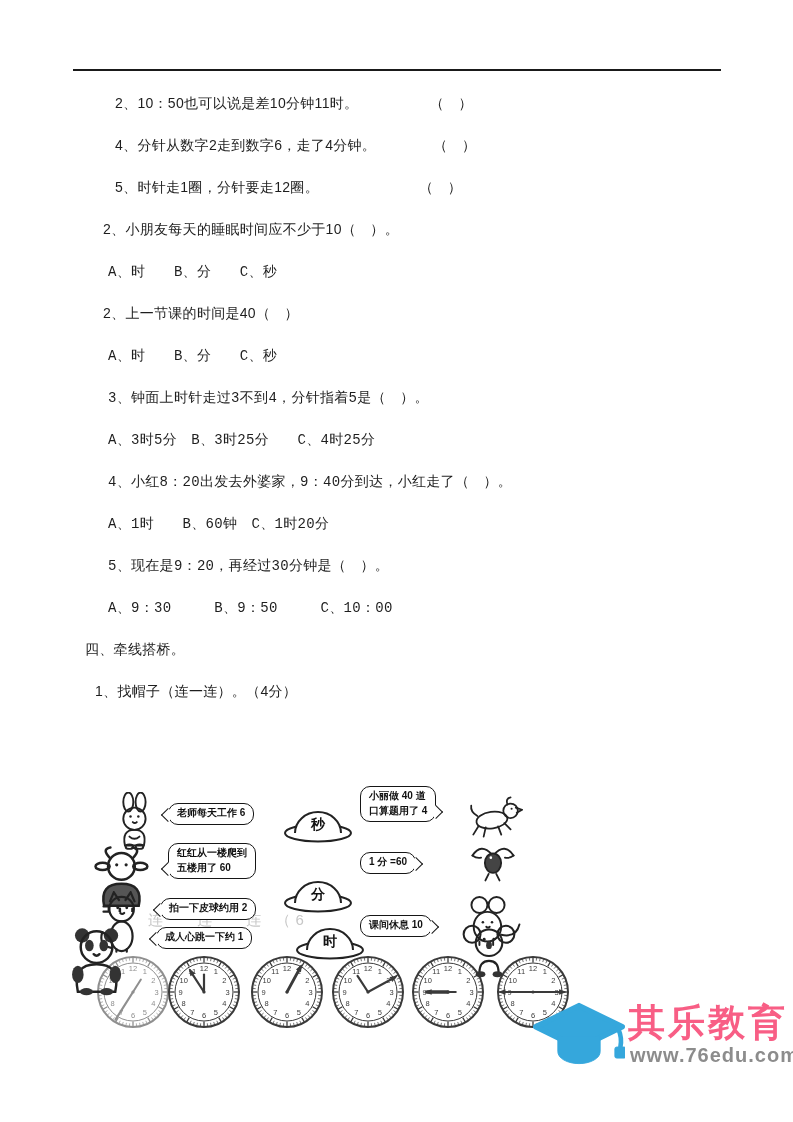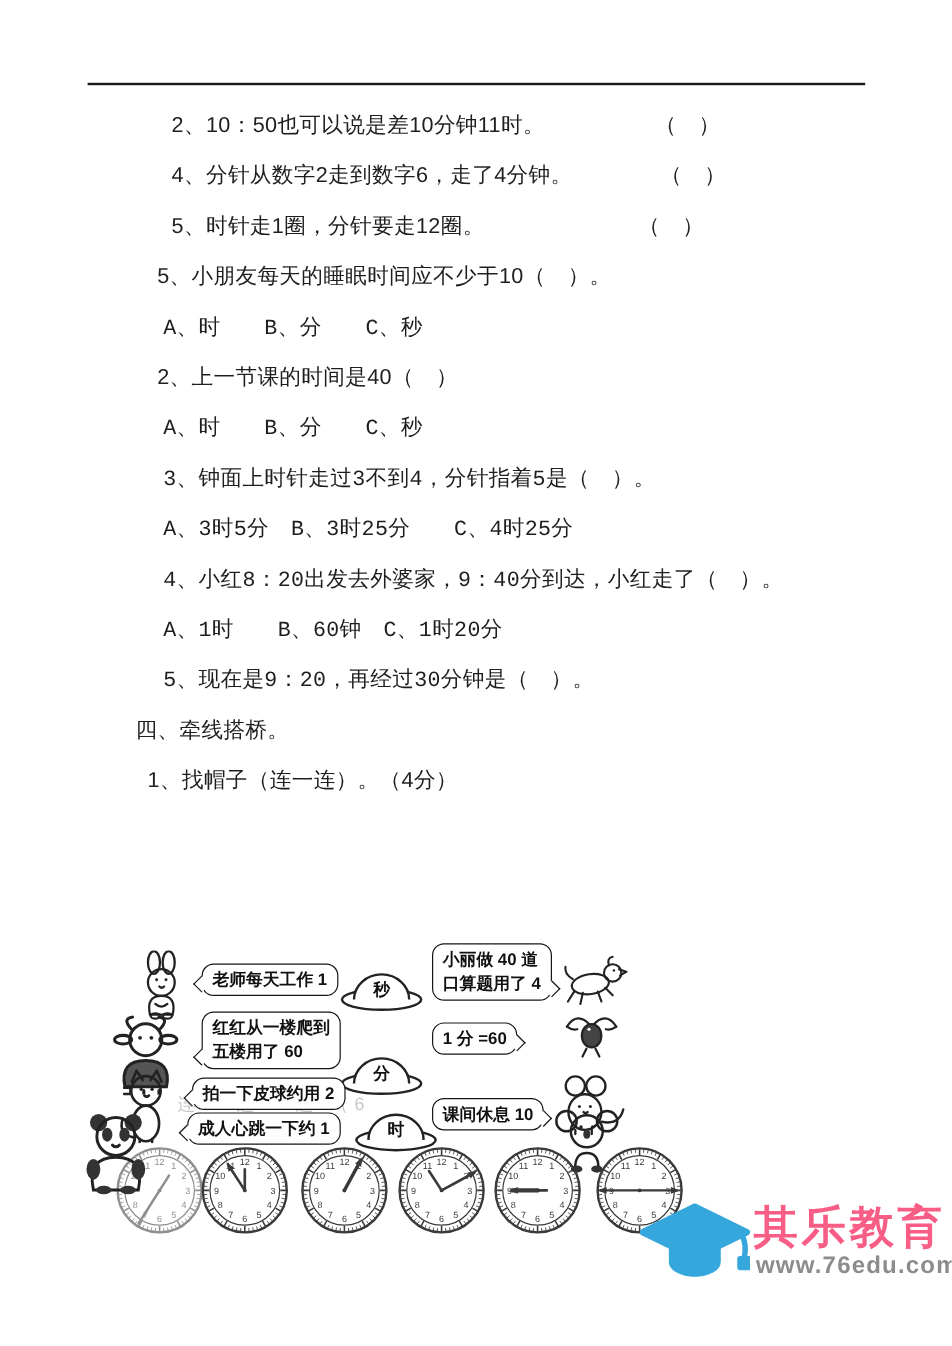--- a/index.html
+++ b/index.html
@@ -4,32 +4,32 @@
 <style>
   html,body{margin:0;padding:0;}
   body{
     width:793px;height:1122px;position:relative;overflow:hidden;
     background:#ffffff;
     font-family:"Liberation Sans","DejaVu Sans",sans-serif;
     color:#1e1e1e;
   }
   .top-rule{position:absolute;left:73px;top:69px;width:648px;height:2px;background:#1a1a1a;}
   .content{position:absolute;left:85px;top:83px;width:660px;}
-  .line{height:42px;display:flex;align-items:center;font-size:18px;letter-spacing:.3px;white-space:pre;margin-left:28px;}
+  .line{height:42px;display:flex;align-items:center;font-size:14px;letter-spacing:.3px;white-space:pre;}
   .indent-a{padding-left:30px;}
   .indent-b{padding-left:18px;}
   .indent-c{padding-left:23px;font-family:Liberation Mono, monospace;}
   .indent-d{padding-left:10px;}
 
   
   .figure{position:absolute;left:60px;top:786px;width:620px;height:262px;}
   .figure > *{position:absolute;}
   .bubble{
     border:1.8px solid #161616;border-radius:10px;background:#fff;
-    padding:2px 8px 3px;font-size:14px;font-weight:bold;line-height:1.45;
+    padding:2px 8px 3px;font-size:10px;font-weight:bold;line-height:1.45;
     white-space:pre-line;z-index:3;color:#111;
   }
   .bubble::after{
     content:"";position:absolute;width:9px;height:9px;background:#fff;bottom:4px;
   }
   .tail-left::after{left:-6px;border-left:1.8px solid #161616;border-bottom:1.8px solid #161616;transform:rotate(45deg);}
   .tail-right::after{right:-6px;border-right:1.8px solid #161616;border-bottom:1.8px solid #161616;transform:rotate(-45deg);}
   .animal{z-index:2;}
   .hat{z-index:2;}
   .hat text{font-size:14px;font-weight:bold;fill:#111;font-family:"Liberation Sans",sans-serif;}
@@ -46,49 +46,50 @@
 <body>
 
 <div class="top-rule"></div>
 
 <div class="content">
   <div class="line indent-a">2、10：50也可以说是差10分钟11时。　　　　　（　）</div>
   <div class="line indent-a">4、分针从数字2走到数字6，走了4分钟。　　　　（　）</div>
   <div class="line indent-a">5、时针走1圈，分针要走12圈。　　　　　　　（　）</div>
 
 
-  <div class="line indent-b">5、小朋友每天的睡眠时间应不少于10（　）。</div>
+  <div class="line indent-b">2、小朋友每天的睡眠时间应不少于10（　）。</div>
   <div class="line indent-c">A、时　　B、分　　C、秒</div>
   <div class="line indent-b">2、上一节课的时间是40（　）</div>
   <div class="line indent-c">A、时　　B、分　　C、秒</div>
   <div class="line indent-c">3、钟面上时针走过3不到4，分针指着5是（　）。</div>
   <div class="line indent-c">A、3时5分　B、3时25分　　C、4时25分</div>
   <div class="line indent-c">4、小红8：20出发去外婆家，9：40分到达，小红走了（　）。</div>
   <div class="line indent-c">A、1时　　B、60钟　C、1时20分</div>
   <div class="line indent-c">5、现在是9：20，再经过30分钟是（　）。</div>
+  <div class="line indent-c">A、9：30　　　B、9：50　　　C、10：00</div>
 
   <div class="line">四、牵线搭桥。</div>
   <div class="line indent-d">1、找帽子（连一连）。（4分）</div>
 </div>
 
 <div class="figure">
 
   <svg class="animal" style="left:50px;top:6px" width="50" height="58" viewBox="0 0 44 52" fill="none" stroke="#222" stroke-width="1.7" stroke-linecap="round">
     <ellipse cx="16" cy="9" rx="4.5" ry="8.5"></ellipse>
       <ellipse cx="27" cy="9" rx="4.5" ry="8.5"></ellipse>
     <circle cx="21.5" cy="24" r="10"></circle>
     <circle cx="18" cy="22" r="1.1" fill="#222" stroke="none"></circle>
       <circle cx="25" cy="22" r="1.1" fill="#222" stroke="none"></circle>
     <path d="M20 27 q1.8 1.8 3.6 0"></path>
     <path d="M13 48 q-3 -14 8.5 -14 q11.5 0 8.5 14 z"></path>
     <path d="M17 40 q4.5 4 9 0"></path>
     <ellipse cx="17" cy="49" rx="3.4" ry="2"></ellipse>
       <ellipse cx="26" cy="49" rx="3.4" ry="2"></ellipse>
   </svg>
-  <div class="bubble tail-left" style="left:108px;top:17px">老师每天工作 1</div>
+  <div class="bubble tail-left" style="left:108px;top:17px">老师每天工作 6</div>
 
   <svg class="hat" style="left:222px;top:12px" width="72" height="46" viewBox="0 0 72 46">
     <ellipse cx="36" cy="35" rx="33" ry="8.5" fill="#fff" stroke="#222" stroke-width="2"></ellipse>
     <path d="M13 35 a23 21 0 0 1 46 0" fill="#fff" stroke="#222" stroke-width="2"></path>
     <text x="36" y="31" text-anchor="middle">秒</text>
   </svg>
 
   <div class="bubble tail-right" style="left:300px;top:0px">小丽做 40 道
 口算题用了 4</div>
   <svg class="animal" style="left:405px;top:8px" width="58" height="46" viewBox="0 0 56 42" fill="none" stroke="#222" stroke-width="1.7" stroke-linecap="round">

